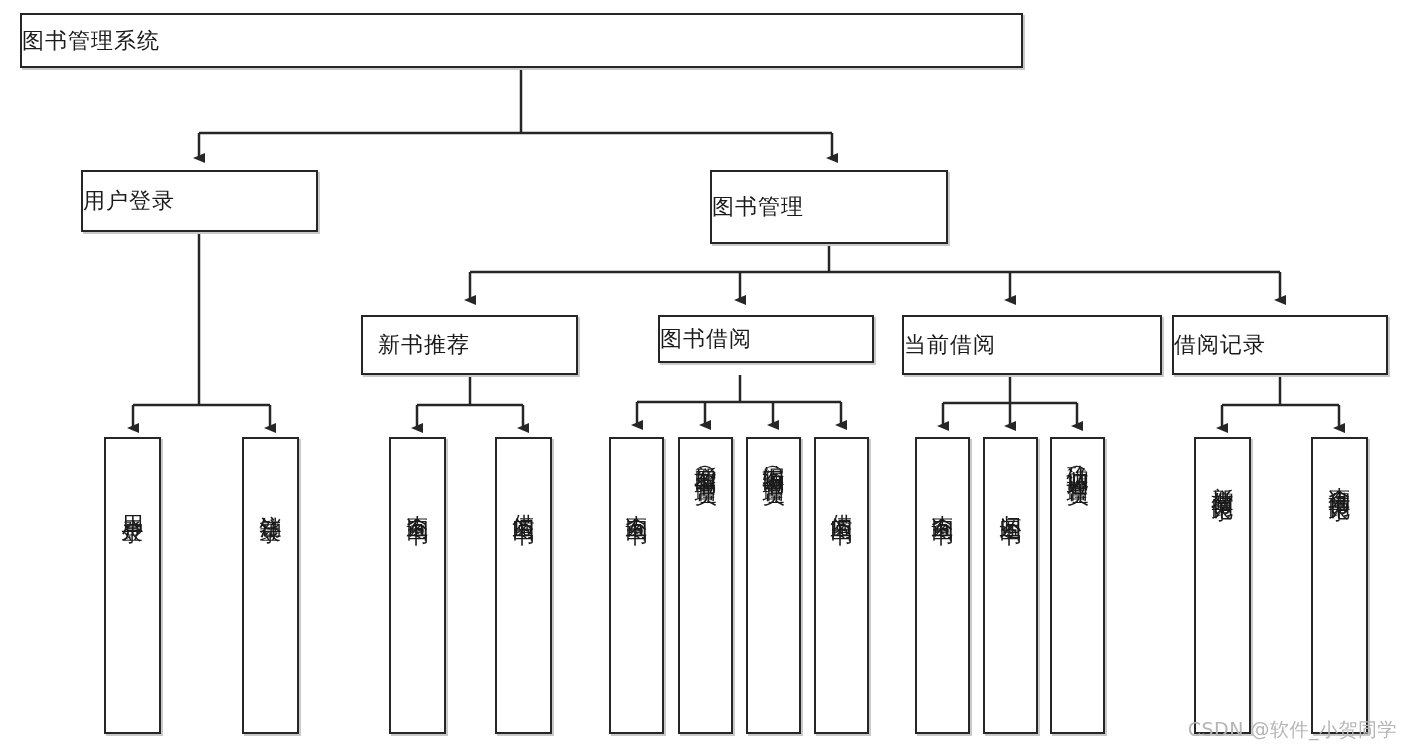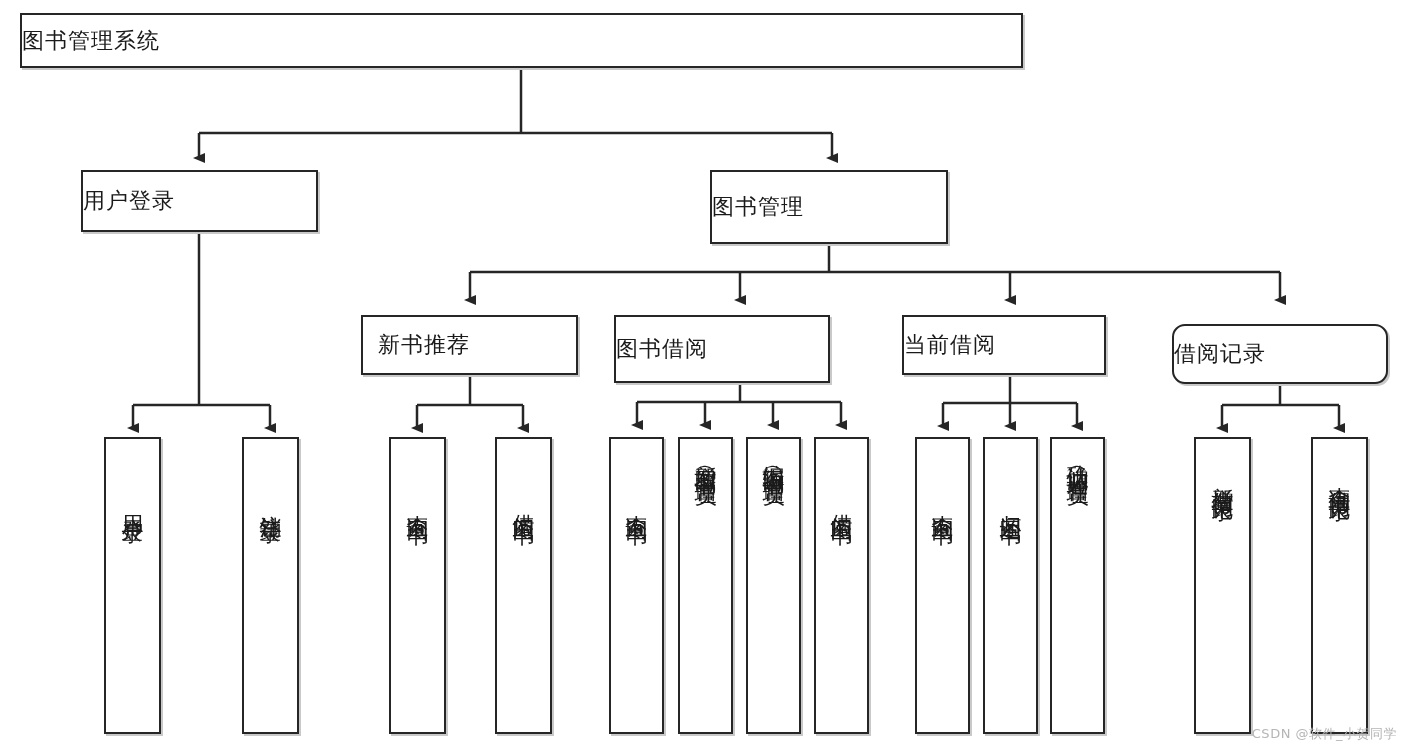--- a/index.html
+++ b/index.html
@@ -55,21 +55,21 @@
     left: 0;
     top: 0;
     width: 1405px;
     height: 747px;
     pointer-events: none;
   }
   #watermark {
     position: absolute;
     right: 8px;
     bottom: 4px;
-    font-size: 13px;
+    font-size: 19px;
     color: #b5b5b5;
     letter-spacing: 0.5px;
     white-space: nowrap;
   }
 </style>
 </head>
 <body>
 
 <div id="canvas">
 
@@ -130,27 +130,27 @@
   <div class="node shadowed" style="left:81px; top:170px; width:237px; height:62px;">
     <span class="label">用户登录</span>
   </div>
   <div class="node shadowed" style="left:710px; top:170px; width:238px; height:74px;">
     <span class="label">图书管理</span>
   </div>
 
   <div class="node shadowed" style="left:361px; top:315px; width:217px; height:60px;padding-left:15px;">
     <span class="label">新书推荐</span>
   </div>
-  <div class="node shadowed" style="left:614px; top:315px; width:216px; height:68px;">
+  <div class="node shadowed" style="left:658px; top:315px; width:216px; height:48px;">
     <span class="label">图书借阅</span>
   </div>
-  <div class="node shadowed" style="left:902px; top:315px; width:204px; height:60px;">
+  <div class="node shadowed" style="left:902px; top:315px; width:260px; height:60px;">
     <span class="label">当前借阅</span>
   </div>
-  <div class="node shadowed" style="left:1172px; top:324px; width:216px; height:60px;border-radius:13px;">
+  <div class="node shadowed" style="left:1172px; top:315px; width:216px; height:60px;">
     <span class="label">借阅记录</span>
   </div>
 
   <div class="node vertical shadowed" style="left:104px; top:437px; width:57px; height:297px;">
     <span class="label" style="margin-top:58px;">用户登录</span>
   </div>
   <div class="node vertical shadowed" style="left:242px; top:437px; width:57px; height:297px;">
     <span class="label" style="margin-top:58px;">注销登录</span>
   </div>
 

